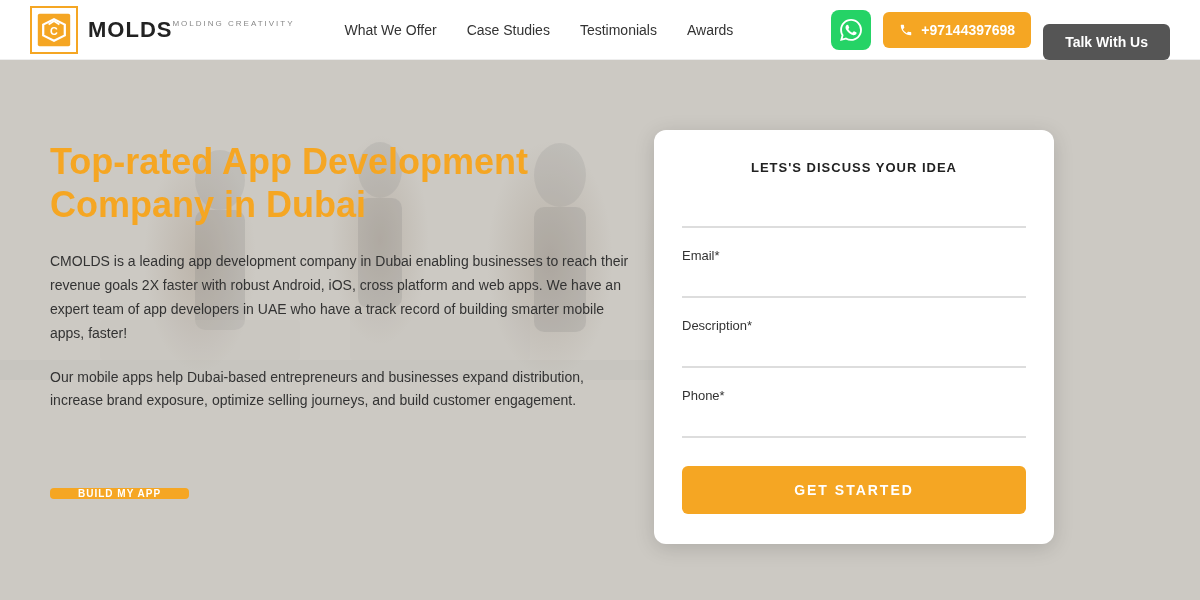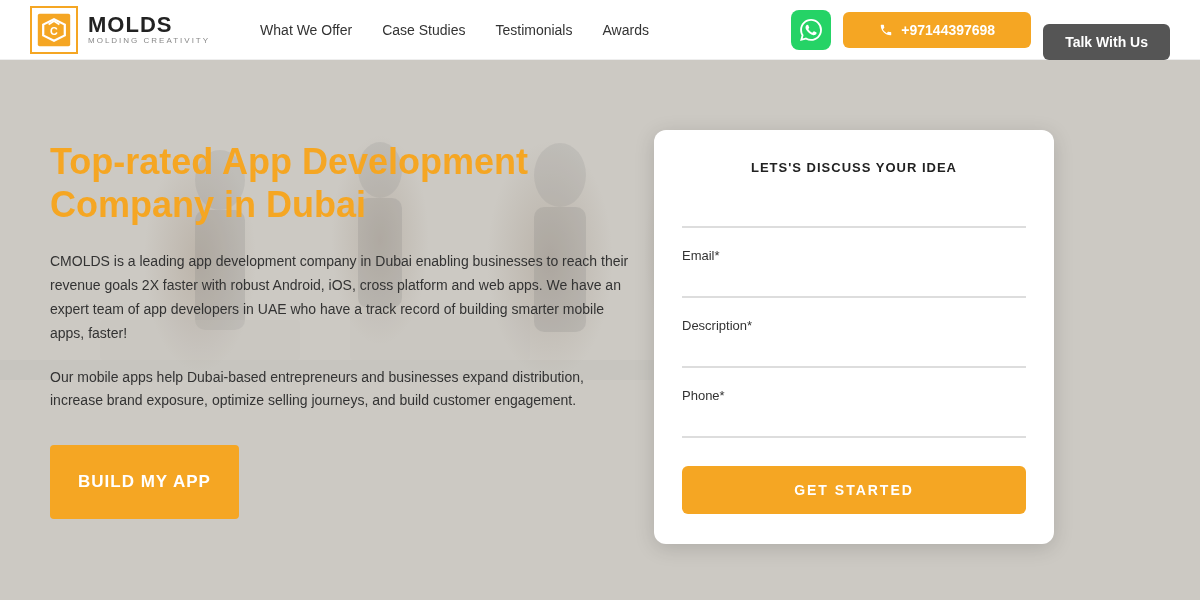--- a/index.html
+++ b/index.html
@@ -46,21 +46,20 @@
       position: relative;
     }
 
     .logo-icon svg {
       width: 36px;
       height: 36px;
     }
 
     .logo-text {
       display: flex;
-      flex-direction: column;
     }
 
     .logo-title {
       font-size: 22px;
       font-weight: 900;
       color: #222;
       letter-spacing: 1px;
       line-height: 1;
     }
 
@@ -103,21 +102,21 @@
       justify-content: center;
       cursor: pointer;
     }
 
     .phone-btn {
       display: flex;
       align-items: center;
       gap: 8px;
       background: #f5a623;
       color: #fff;
-      padding: 10px 36px;
+      padding: 10px 16px;
       border-radius: 6px;
       font-size: 14px;
       font-weight: 600;
       cursor: pointer;
       border: none;
     }
 
     .talk-btn {
       background: #555;
       color: #fff;
@@ -187,28 +186,29 @@
     .hero-description-2 {
       font-size: 14px;
       color: #333;
       line-height: 1.7;
       margin-bottom: 32px;
     }
 
     .build-btn {
       background: #f5a623;
       color: #fff;
-      padding: 27px 28px;
-      border: none;
-      font-size: 17px;
+      padding: 0 28px;
+      border: none;
+      font-size: 10px;
       font-weight: 700;
       letter-spacing: 1px;
       cursor: pointer;
       border-radius: 4px;
       text-transform: uppercase;
+      margin-top: 43px;
     }
 
     
     .form-card {
       width: 400px;
       min-width: 320px;
       background: #fff;
       border-radius: 12px;
       padding: 30px 28px;
       box-shadow: 0 4px 20px rgba(0,0,0,0.15);

